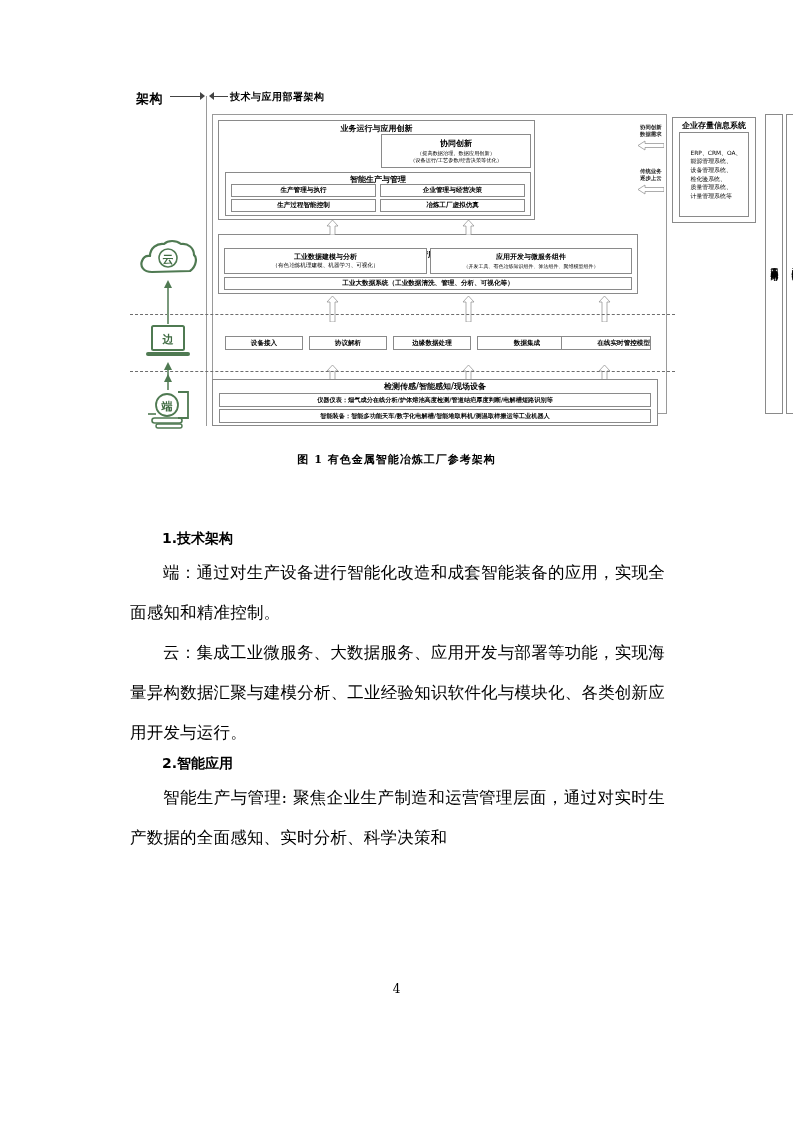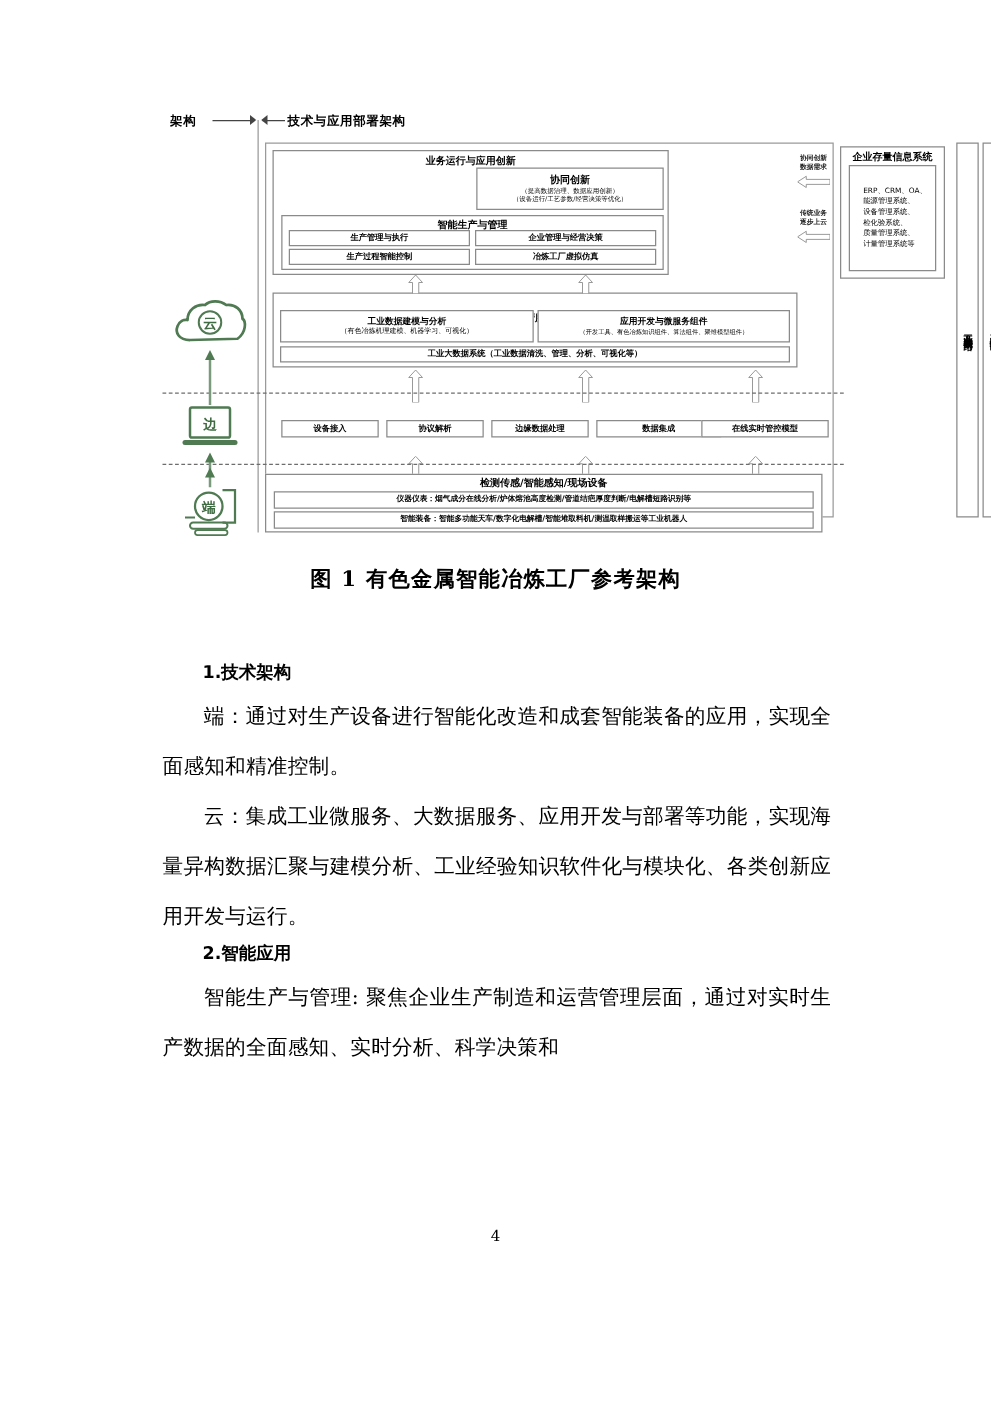--- a/index.html
+++ b/index.html
@@ -32,21 +32,21 @@
     left: 0;
     top: 0;
     width: 545px;
     height: 26px;
     font-family: "DejaVu Sans", "Liberation Sans", sans-serif;
   }
   .arch-label-left {
     position: absolute;
     left: 6px;
     top: 2px;
-    font-size: 10px;
+    font-size: 13px;
     font-weight: 700;
     letter-spacing: .5px;
   }
   .arch-label-right {
     position: absolute;
     left: 100px;
     top: 2px;
     font-size: 10px;
     font-weight: 700;
     letter-spacing: .5px;
@@ -212,21 +212,21 @@
   .vbar-net  { left: 635px; top: 26px; width: 18px; height: 300px; }
   .vbar-sec  { left: 656px; top: 26px; width: 18px; height: 300px; }
 
   
   .edge-outer { left: 88px; top: 234px; width: 440px; height: 42px;
     justify-content: flex-start; padding-top: 2px; }
   .e1 { left: 95px; top: 248px; width: 78px; height: 14px; }
   .e2 { left: 179px; top: 248px; width: 78px; height: 14px; }
   .e3 { left: 263px; top: 248px; width: 78px; height: 14px; }
   .e4 { left: 347px; top: 248px; width: 100px; height: 14px; text-align: right; }
-  .e5 { left: 431px; top: 248px; width: 102px; height: 14px; }
+  .e5 { left: 431px; top: 248px; width: 90px; height: 14px; align-items: flex-end; }
 
   
   .end-outer { left: 82px; top: 291px; width: 446px; height: 47px;
     justify-content: flex-start; padding-top: 2px; }
   .end1 { left: 89px; top: 305px; width: 432px; height: 14px;
           align-items: center; justify-content: center; }
   .end2 { left: 89px; top: 321px; width: 432px; height: 14px;
           align-items: center; justify-content: center; }
   .end-txt { font-size: 6.2px; font-weight: 700; }
 
@@ -241,21 +241,21 @@
 
   
   .caption {
     position: absolute;
     left: 0;
     top: 452px;
     width: 793px;
     text-align: center;
     font-family: "DejaVu Serif", "Liberation Serif", serif;
     font-weight: 700;
-    font-size: 17px;
+    font-size: 11px;
     letter-spacing: 1px;
   }
 
   
   .body-text {
     position: absolute;
     left: 130px;
     top: 528px;
     width: 535px;
   }

